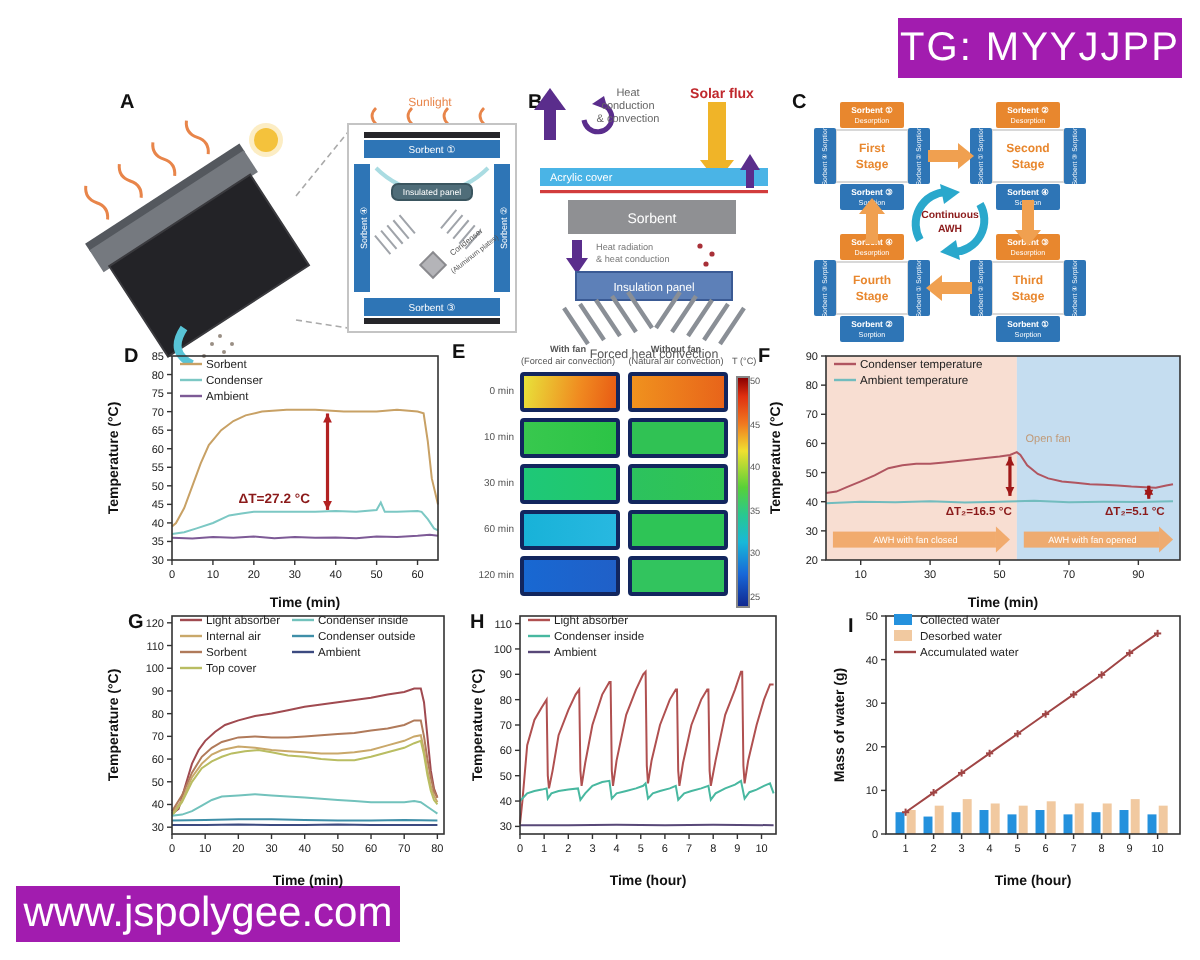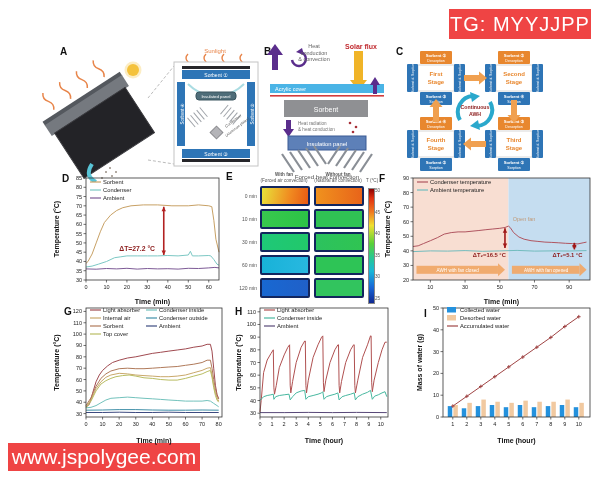--- a/index.html
+++ b/index.html
@@ -1,20 +1,20 @@
 <!DOCTYPE html>
 <html><head>
 <meta charset="utf-8">
 <style>
   html,body{margin:0;padding:0;background:#fff;}
   body{width:600px;height:480px;position:relative;font-family:"Liberation Sans",sans-serif;overflow:hidden;}
   .panel-letter{position:absolute;font-weight:bold;font-size:10px;color:#111;}
   .abs{position:absolute;}
   svg text{font-family:"Liberation Sans",sans-serif;}
-  .wm{position:absolute;background:#ef4444;color:#fff;display:flex;align-items:center;justify-content:center;}
+  .wm{position:absolute;background:#a21caf;color:#fff;display:flex;align-items:center;justify-content:center;}
   #wm-tr{left:449px;top:9px;width:142px;height:30px;font-size:20px;letter-spacing:1px;}
   #wm-bl{left:8px;top:443px;width:192px;height:28px;font-size:21px;font-weight:300;}
   .chart{position:absolute;}
   
   #panelE{position:absolute;left:224px;top:170px;width:162px;height:140px;font-size:5px;color:#444;}
   .e-head{position:absolute;top:2px;text-align:center;line-height:1.25;font-size:4.6px;color:#555;}
   .e-row{position:absolute;display:flex;align-items:center;}
   .e-label{width:33px;text-align:right;padding-right:3px;font-size:5px;color:#555;}
   .e-cell{width:50px;height:20px;border:2px solid #12265e;border-radius:2px;margin-right:4px;box-sizing:border-box;}
   #e-colorbar{position:absolute;left:144px;top:18px;width:5px;height:114px;border:0.5px solid #888;}

